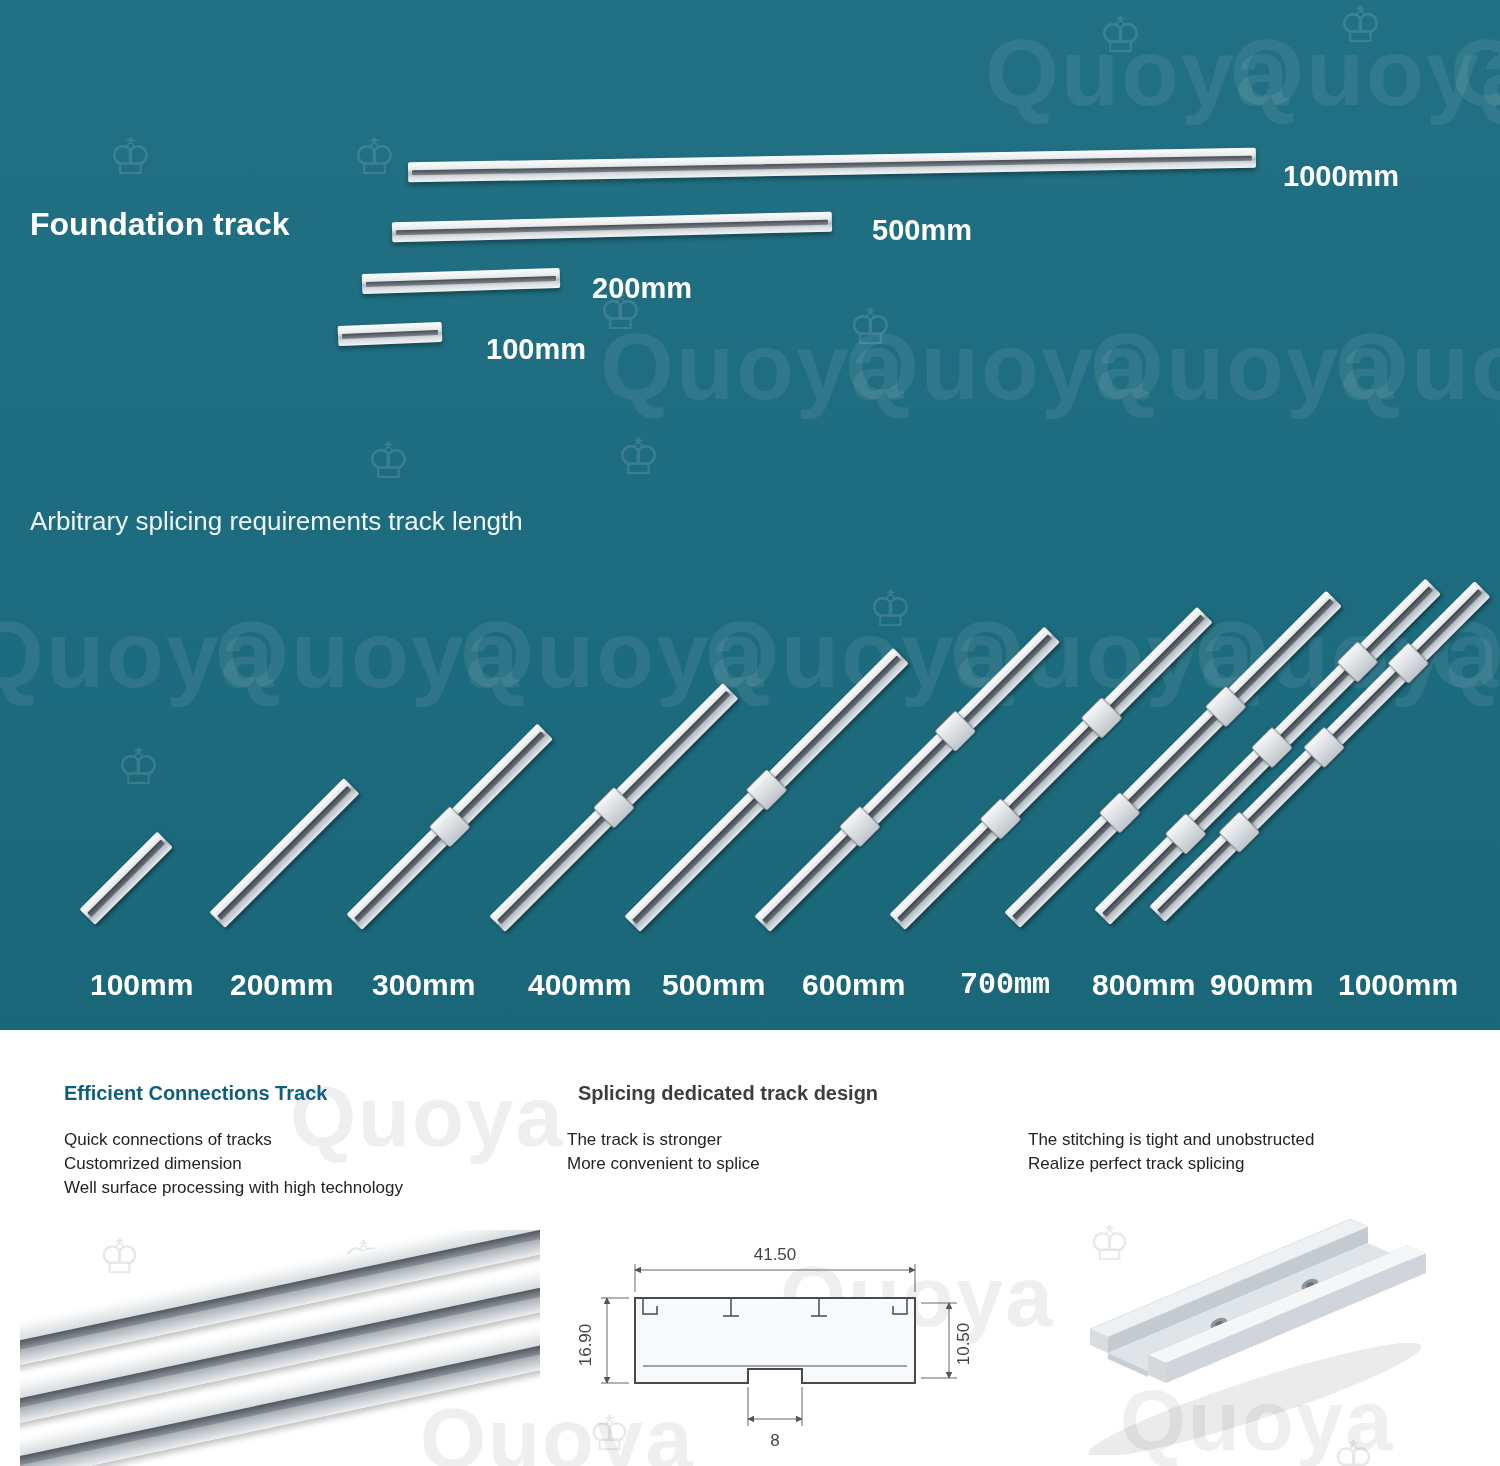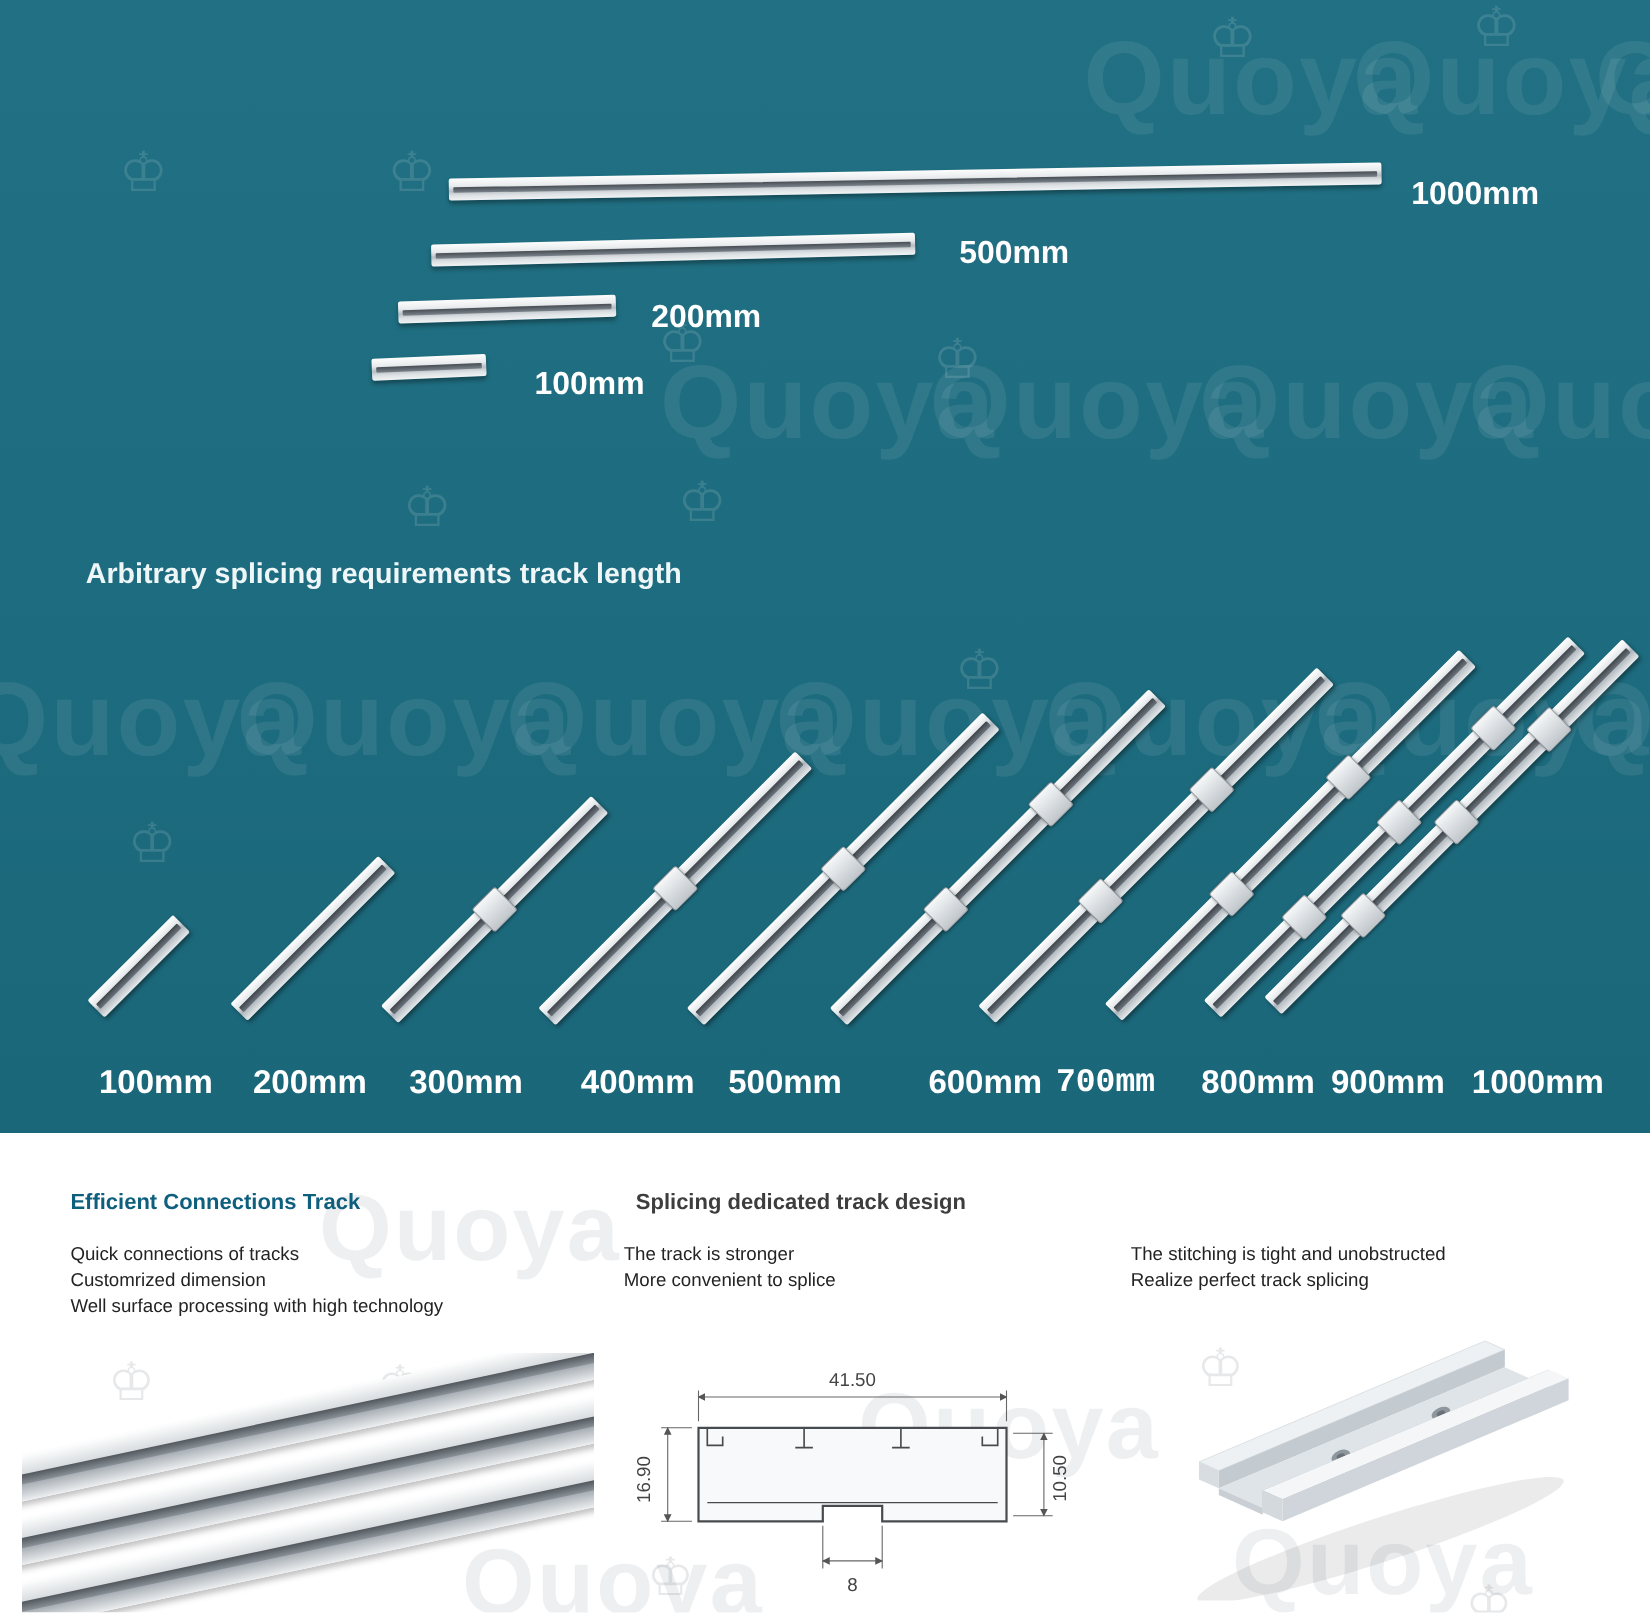--- a/index.html
+++ b/index.html
@@ -4,21 +4,21 @@
 <style>
   * { margin:0; padding:0; box-sizing:border-box; }
   body { font-family:"Liberation Sans", sans-serif; background:#fff; }
   .canvas { position:relative; width:1500px; height:1466px; background:#ffffff; overflow:hidden; }
 
   
   .hero { position:absolute; left:0; top:0; width:1500px; height:1030px;
           background:linear-gradient(180deg,#217083 0%, #1d6b7e 60%, #1b677a 100%); overflow:hidden; }
   .hero-title { position:absolute; left:33px; top:12px; font-size:54px; font-weight:bold; color:#fff; letter-spacing:.5px; white-space:nowrap; }
   .sec-label { position:absolute; color:#fff; font-weight:bold; white-space:nowrap; }
-  .sub-label { position:absolute; color:#eef6f8; font-weight:bold; white-space:nowrap;margin-left:48px; }
+  .sub-label { position:absolute; color:#eef6f8; font-weight:normal; white-space:nowrap; }
 
   
   .wm { position:absolute; font-weight:bold; white-space:nowrap; pointer-events:none; }
   .wm-w  { color:rgba(255,255,255,.08); font-size:95px; letter-spacing:2px; }
   .wm-cw { color:rgba(255,255,255,.13); font-size:50px; font-weight:normal; }
   .wm-g  { color:rgba(110,120,130,.12); font-size:85px; letter-spacing:2px; }
   .wm-cg { color:rgba(120,130,140,.18); font-size:48px; font-weight:normal; }
 
   
   .ftrack { position:absolute; height:20px; border-radius:2px;
@@ -83,20 +83,21 @@
     <span class="wm wm-cw" style="left:598px;top:283px;">♔</span>
     <span class="wm wm-cw" style="left:848px;top:298px;">♔</span>
     <span class="wm wm-cw" style="left:1098px;top:6px;">♔</span>
     <span class="wm wm-cw" style="left:1338px;top:-4px;">♔</span>
     <span class="wm wm-cw" style="left:116px;top:738px;">♔</span>
     <span class="wm wm-cw" style="left:366px;top:432px;">♔</span>
     <span class="wm wm-cw" style="left:616px;top:428px;">♔</span>
     <span class="wm wm-cw" style="left:868px;top:580px;">♔</span>
 
 
+    <span class="sec-label" style="left:30px;top:206px;font-size:32px;">Foundation track</span>
 
     <div class="ftrack" style="left:408px;top:155px;width:848px;transform:rotate(-1deg);"></div>
     <div class="ftrack" style="left:392px;top:217px;width:440px;transform:rotate(-1.4deg);"></div>
     <div class="ftrack" style="left:362px;top:271px;width:198px;transform:rotate(-1.8deg);"></div>
     <div class="ftrack" style="left:338px;top:324px;width:104px;transform:rotate(-2.4deg);"></div>
 
     <span class="size-label" style="left:1283px;top:160px;">1000mm</span>
     <span class="size-label" style="left:872px;top:214px;">500mm</span>
     <span class="size-label" style="left:592px;top:272px;">200mm</span>
     <span class="size-label" style="left:486px;top:333px;">100mm</span>
@@ -135,21 +136,21 @@
       <div class="sleeve" style="left:22%;"></div>
       <div class="sleeve" style="left:48%;"></div>
       <div class="sleeve" style="left:74%;"></div>
     </div>
 
     <span class="len-label" style="left:90px;">100mm</span>
     <span class="len-label" style="left:230px;">200mm</span>
     <span class="len-label" style="left:372px;">300mm</span>
     <span class="len-label" style="left:528px;">400mm</span>
     <span class="len-label" style="left:662px;">500mm</span>
-    <span class="len-label" style="left:802px;margin-left:42px;">600mm</span>
+    <span class="len-label" style="left:802px;">600mm</span>
     <span class="len-label" style="left:960px;font-family:Liberation Mono, monospace;">700mm</span>
     <span class="len-label" style="left:1092px;">800mm</span>
     <span class="len-label" style="left:1210px;">900mm</span>
     <span class="len-label" style="left:1338px;">1000mm</span>
   </div>
 
   <span class="wm wm-g" style="left:290px;top:1068px;">Quoya</span>
   <span class="wm wm-g" style="left:780px;top:1248px;">Quoya</span>
   <span class="wm wm-g" style="left:1120px;top:1372px;">Quoya</span>
   <span class="wm wm-g" style="left:420px;top:1390px;">Quoya</span>

